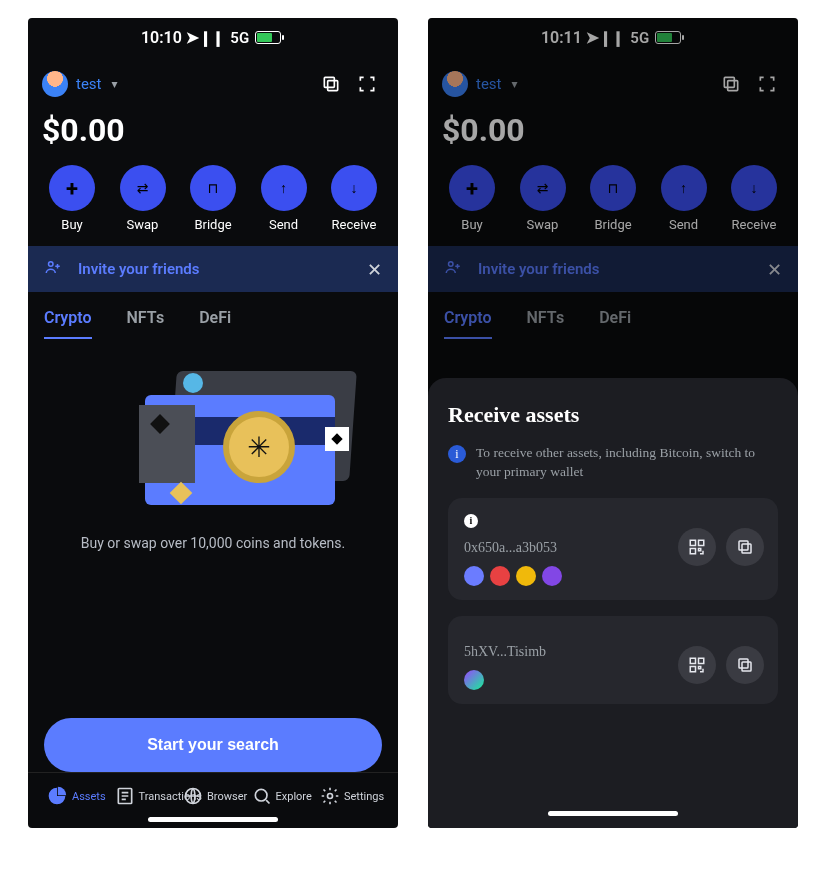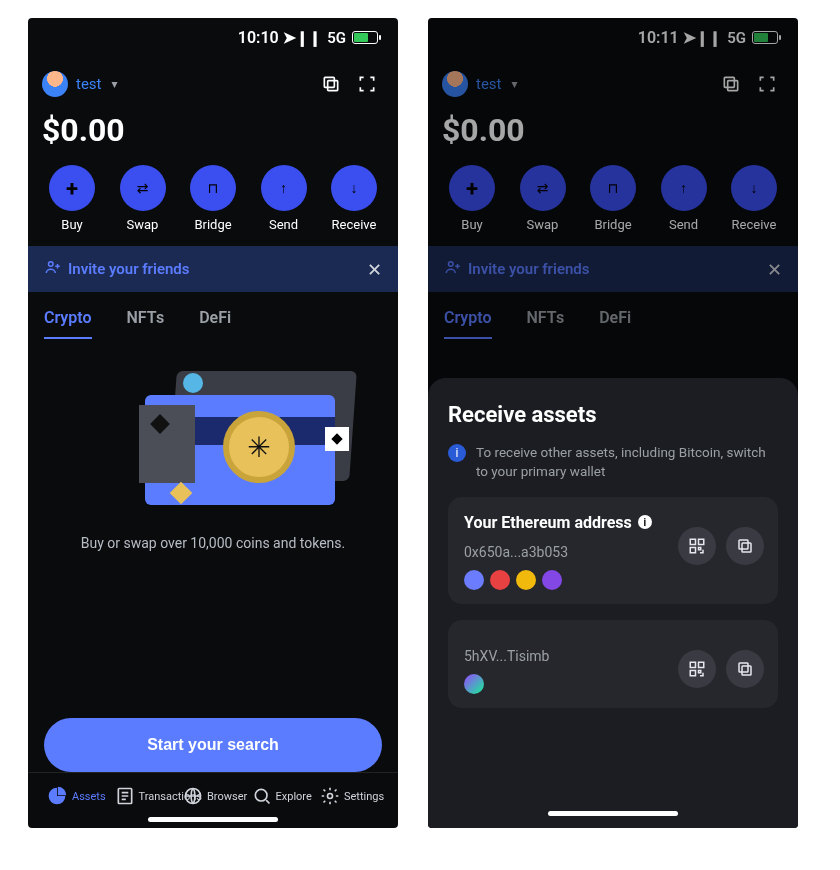--- a/index.html
+++ b/index.html
@@ -27,21 +27,21 @@
   .phone.dimmed::after {
     content: "";
     position: absolute; inset: 0;
     background: rgba(0,0,0,0.35);
     pointer-events: none;
     z-index: 5;
   }
   .phone.dimmed .sheet { z-index: 10; }
   
   .status-bar {
-    display: flex; justify-content: flex-end; align-items: center;
+    display: flex; justify-content: center; align-items: center;
     padding: 10px 20px 6px 16px;
     font-size: 16px; font-weight: 600;
   }
   .status-right { display:flex; align-items:center; gap:6px; font-size:15px; }
   .battery {
     width: 26px; height: 13px; border: 1.5px solid #fff; border-radius: 3px; position: relative;
     display: inline-block;
   }
   .battery::after { content:""; position:absolute; right:-4px; top:3px; width:2px; height:5px; background:#fff; border-radius:1px; }
   .battery .fill { position:absolute; left:1px; top:1px; bottom:1px; width:60%; background:#34c759; border-radius:1px; }
@@ -68,21 +68,21 @@
   .action .circle {
     width:46px; height:46px; border-radius:50%; background:#3b4ff0;
     display:flex; align-items:center; justify-content:center; color:#000;
   }
   .action .lbl { font-size:13px; color:#fff; }
   
   .banner {
     display:flex; align-items:center; justify-content:space-between;
     background:#1b2a52; padding:12px 16px;
   }
-  .banner-left { display:flex; align-items:center; gap:6px; color:#5b7cff; font-weight:600; font-size:15px; }
+  .banner-left { display:flex; align-items:center; gap:16px; color:#5b7cff; font-weight:600; font-size:15px; }
   .banner .x { color:#cfd3da; font-size:18px; }
   
   .tabs { display:flex; gap:35px; padding: 16px 16px 0; font-size:16px; font-weight:600; }
   .tab { color:#9aa0a6; padding-bottom:10px; border-bottom:2px solid transparent; }
   .tab.active { color:#5b7cff; border-color:#5b7cff; }
   
   .empty {
     flex:1; display:flex; flex-direction:column; align-items:center;
     padding: 18px 20px 0; text-align:center; gap:6px;
   }
@@ -112,21 +112,21 @@
     border-top:1px solid #222;
   }
   .nav .item { display:flex; flex-direction:row; align-items:center; gap:4px; font-size:11px; color:#cfd3da; width:60px; }
   .nav .item.active { color:#5b7cff; }
   .nav .ic { width:22px; height:22px; display:flex; align-items:center; justify-content:center; font-size:18px; }
   .home-ind { width:130px; height:5px; background:#fff; border-radius:3px; margin:6px auto 6px; }
   
   .sheet {
     position:absolute; left:0; right:0; bottom:0; top:360px;
     background:#1c1d22; border-radius:18px 18px 0 0;
-    padding: 24px 20px 6px; display:flex; flex-direction:column; gap:16px;
+    padding: 24px 20px 6px; display:flex; flex-direction:column; gap:16px;font-family:Liberation Serif, serif;
   }
   .sheet h2 { font-size:22px; font-weight:700; }
   .info-row { display:flex; gap:10px; color:#9aa0a6; font-size:13.5px; line-height:1.4; padding-right:10px; }
   .info-ic { width:18px; height:18px; border-radius:50%; background:#2a5bd7; color:#fff; font-size:12px; display:flex; align-items:center; justify-content:center; flex:0 0 18px; margin-top:1px;}
   .addr-card {
     background:#26272d; border-radius:14px; padding:16px 16px 14px;
     position:relative;
   }
   .addr-title { font-size:16px; font-weight:700; display:flex; align-items:center; gap:6px; }
   .addr-val { color:#9aa0a6; font-size:14px; margin-top:12px; }
@@ -397,21 +397,20 @@
   <div class="sheet">
     <h2>Receive assets</h2>
 
     <div class="info-row">
       <span class="info-ic">i</span>
       <span>To receive other assets, including Bitcoin, switch to your primary wallet</span>
     </div>
 
     <div class="addr-card">
       <div class="addr-title">
-        <span>Your Ethereum address</span>
         <span class="info-dot">i</span>
       </div>
       <div class="addr-val">0x650a...a3b053</div>
       <div class="chain-row">
         <span class="chain" style="background:#6b7cff"></span>
         <span class="chain" style="background:#e84142"></span>
         <span class="chain" style="background:#f0b90b"></span>
         <span class="chain" style="background:#8247e5"></span>
       </div>
       <div class="addr-actions">

